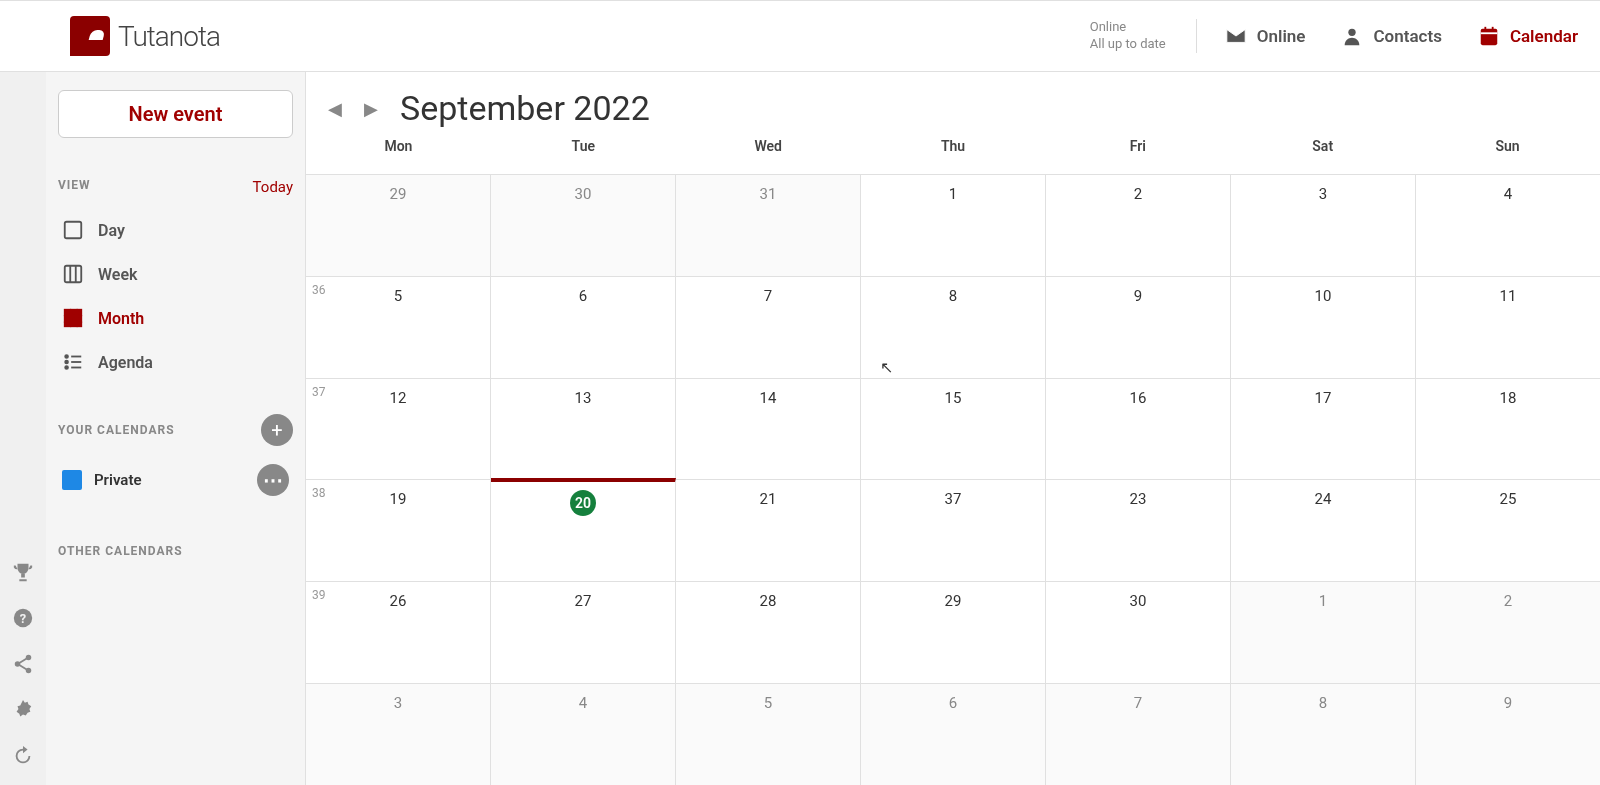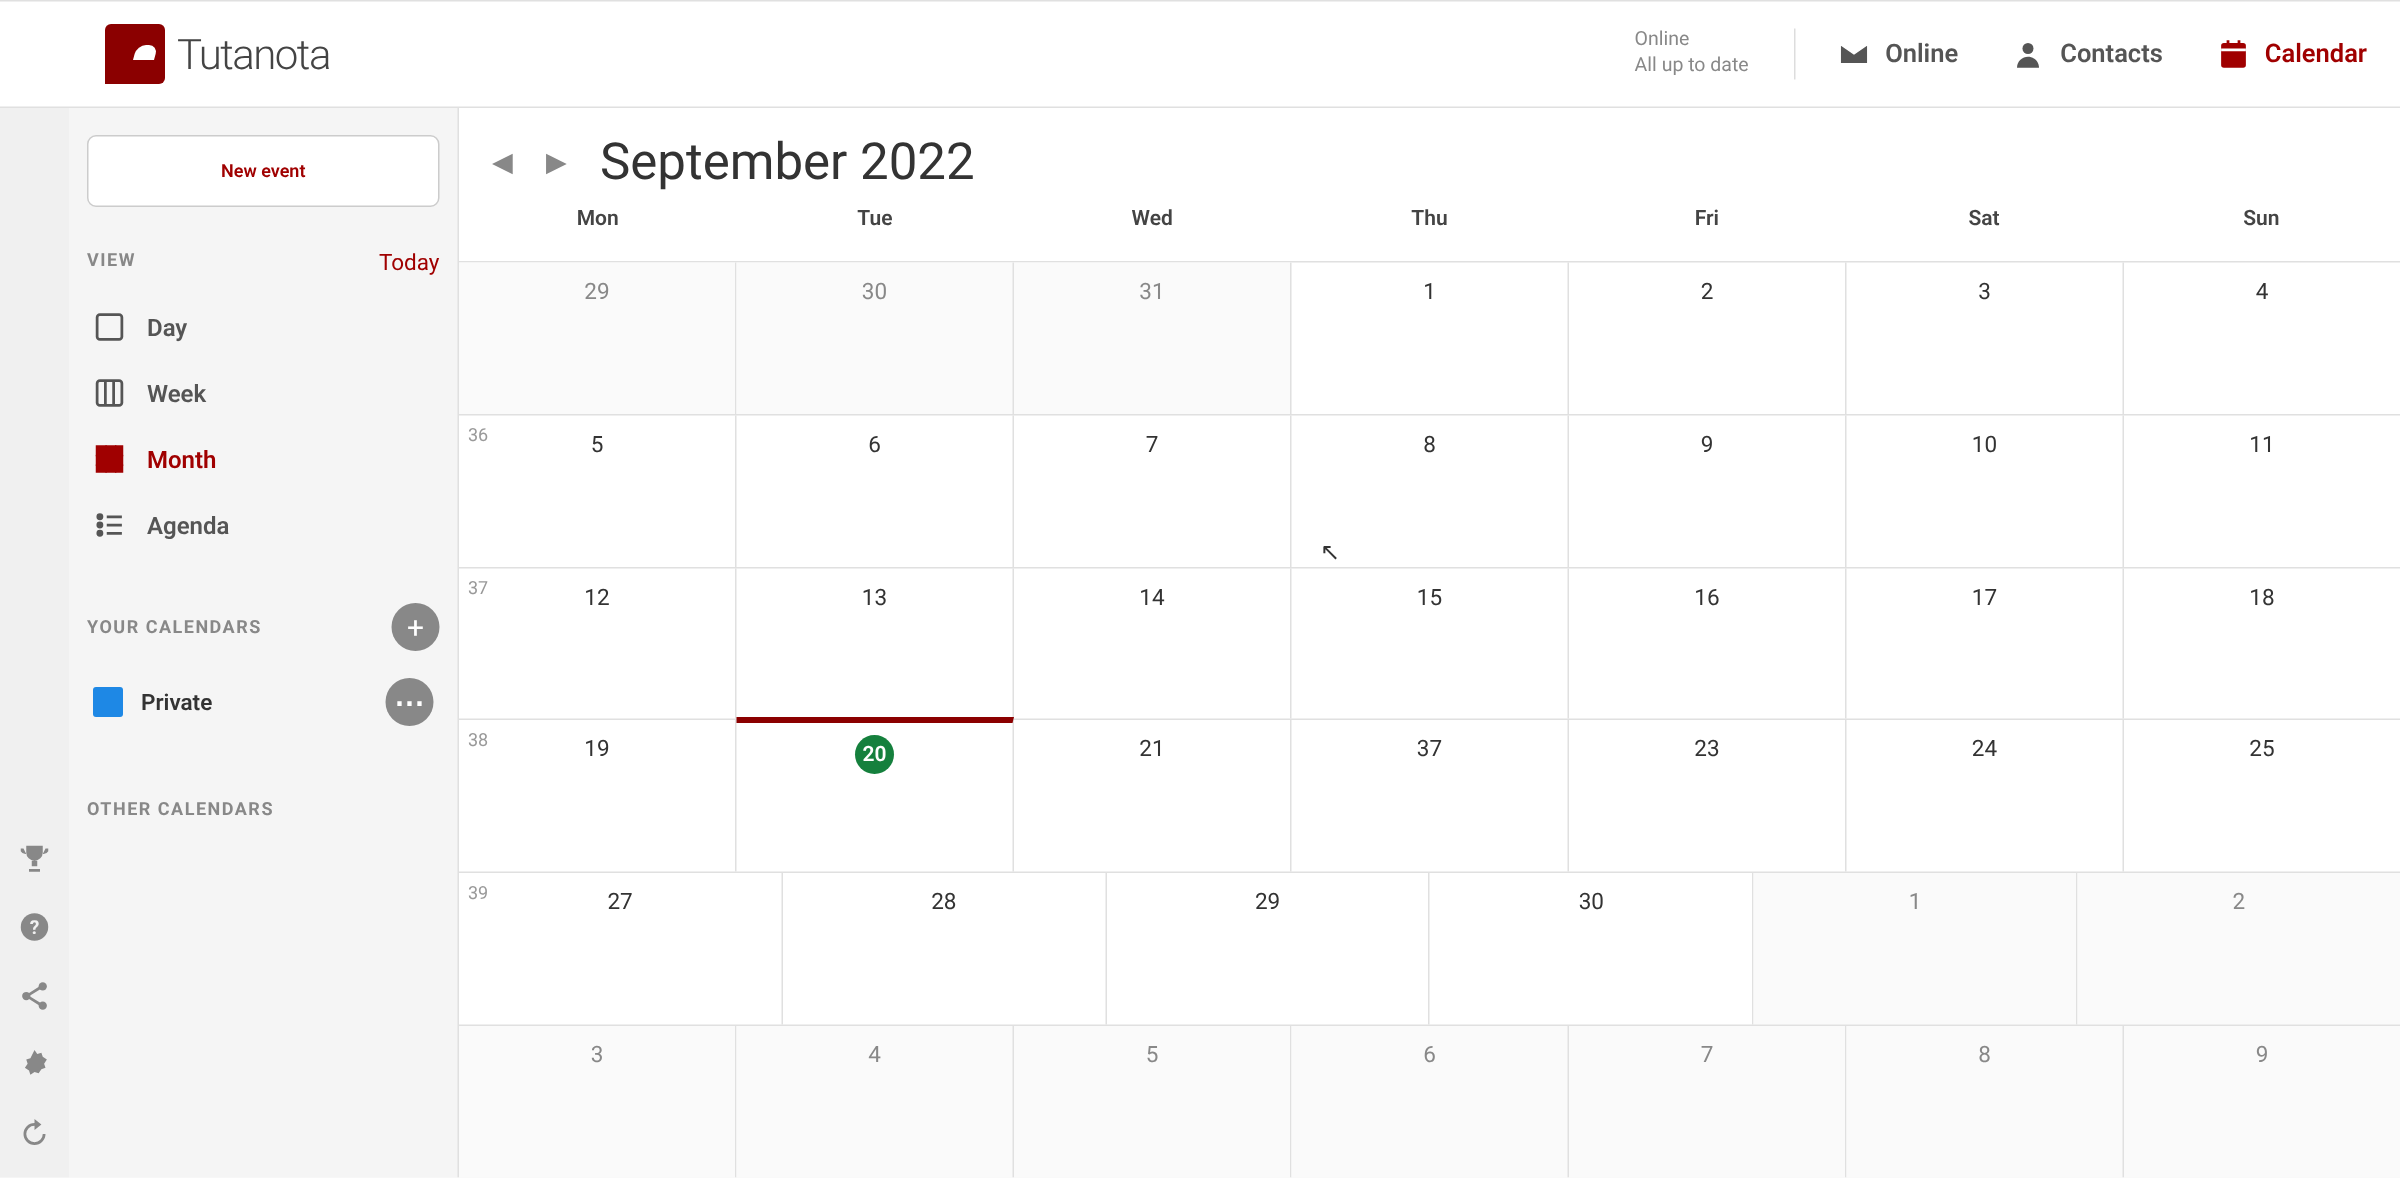--- a/index.html
+++ b/index.html
@@ -17,21 +17,21 @@
 .nav-item { display:flex; align-items:center; gap:10px; padding:0 18px; font-size:17px; font-weight:600; color:#555; cursor:pointer;}
 .nav-item.active { color:#a00000; }
 .nav-item svg, .nav-item .ic { width:22px; height:22px; fill:#555;}
 .nav-item.active svg, .nav-item.active .ic { fill:#a00000; }
 
 
 .wrap { display:flex; height:calc(100% - 72px); }
 .rail { width:46px; background:#f0f0f0; display:flex; flex-direction:column; justify-content:flex-end; align-items:center; padding-bottom:18px; gap:24px;}
 .rail .rb { width:22px;height:22px;fill:#888;cursor:pointer;}
 .sidebar { width:260px; background:#f5f5f5; padding:18px 12px; border-right:1px solid #e0e0e0;}
-.new-btn { width:100%; height:48px; background:#fff; border:1px solid #ccc; border-radius:6px; color:#a00000; font-size:12px; font-weight:600; cursor:pointer; margin-bottom:28px;}
+.new-btn { width:100%; height:48px; background:#fff; border:1px solid #ccc; border-radius:6px; color:#a00000; font-size:20px; font-weight:600; cursor:pointer; margin-bottom:40px;}
 .section-head { display:flex; justify-content:space-between; align-items:flex-start; margin-bottom:12px;}
 .section-label { font-size:12px; font-weight:700; color:#888; letter-spacing:1px; }
 .today-link { color:#a00000; font-weight:400; font-size:15px; cursor:pointer;}
 .view-item { display:flex; align-items:center; gap:14px; padding:11px 4px; font-size:16px; font-weight:600; color:#555; cursor:pointer;}
 .view-item.active { color:#a00000; }
 .view-item svg { width:22px;height:22px; stroke:#555; fill:none; stroke-width:2;}
 .view-item.active svg { stroke:#a00000;}
 .view-item.active .grid-ic rect{fill:#a00000;stroke:#a00000;}
 .cal-head { display:flex; align-items:center; justify-content:space-between; margin:30px 0 10px;}
 .add-circle,.more-circle { width:32px;height:32px;border-radius:50%;background:#888;color:#fff;display:flex;align-items:center;justify-content:center;font-size:20px;cursor:pointer;}
@@ -234,20 +234,21 @@
             <div class="today-num">20</div>
           </div>
           <div class="cell">21</div>
           <div class="cell">37</div>
           <div class="cell">23</div>
           <div class="cell">24</div>
           <div class="cell">25</div>
         </div>
         <div class="row">
           <div class="wk">39</div>
+          <div class="cell">26</div>
           <div class="cell">27</div>
           <div class="cell">28</div>
           <div class="cell">29</div>
           <div class="cell">30</div>
           <div class="cell out">1</div>
           <div class="cell out">2</div>
         </div>
         <div class="row">
           <div class="wk">40</div>
           <div class="cell out">3</div>

